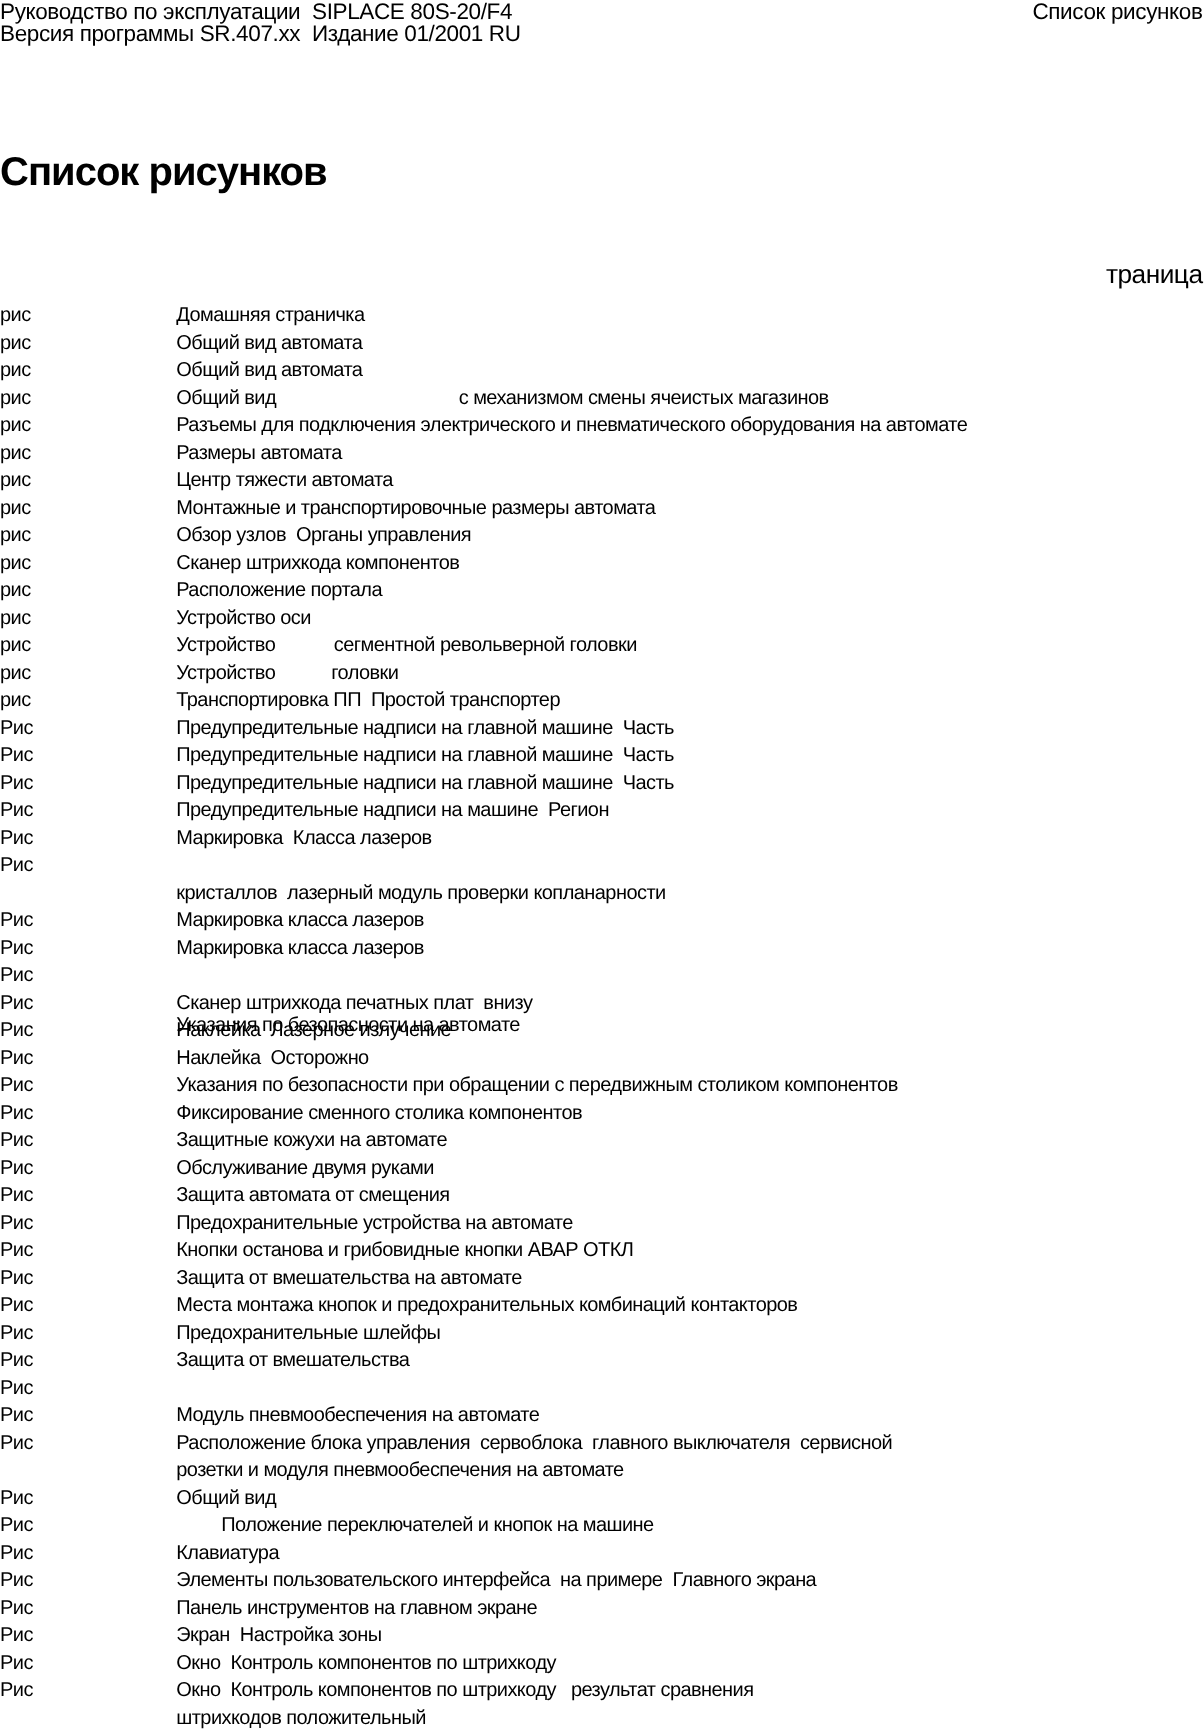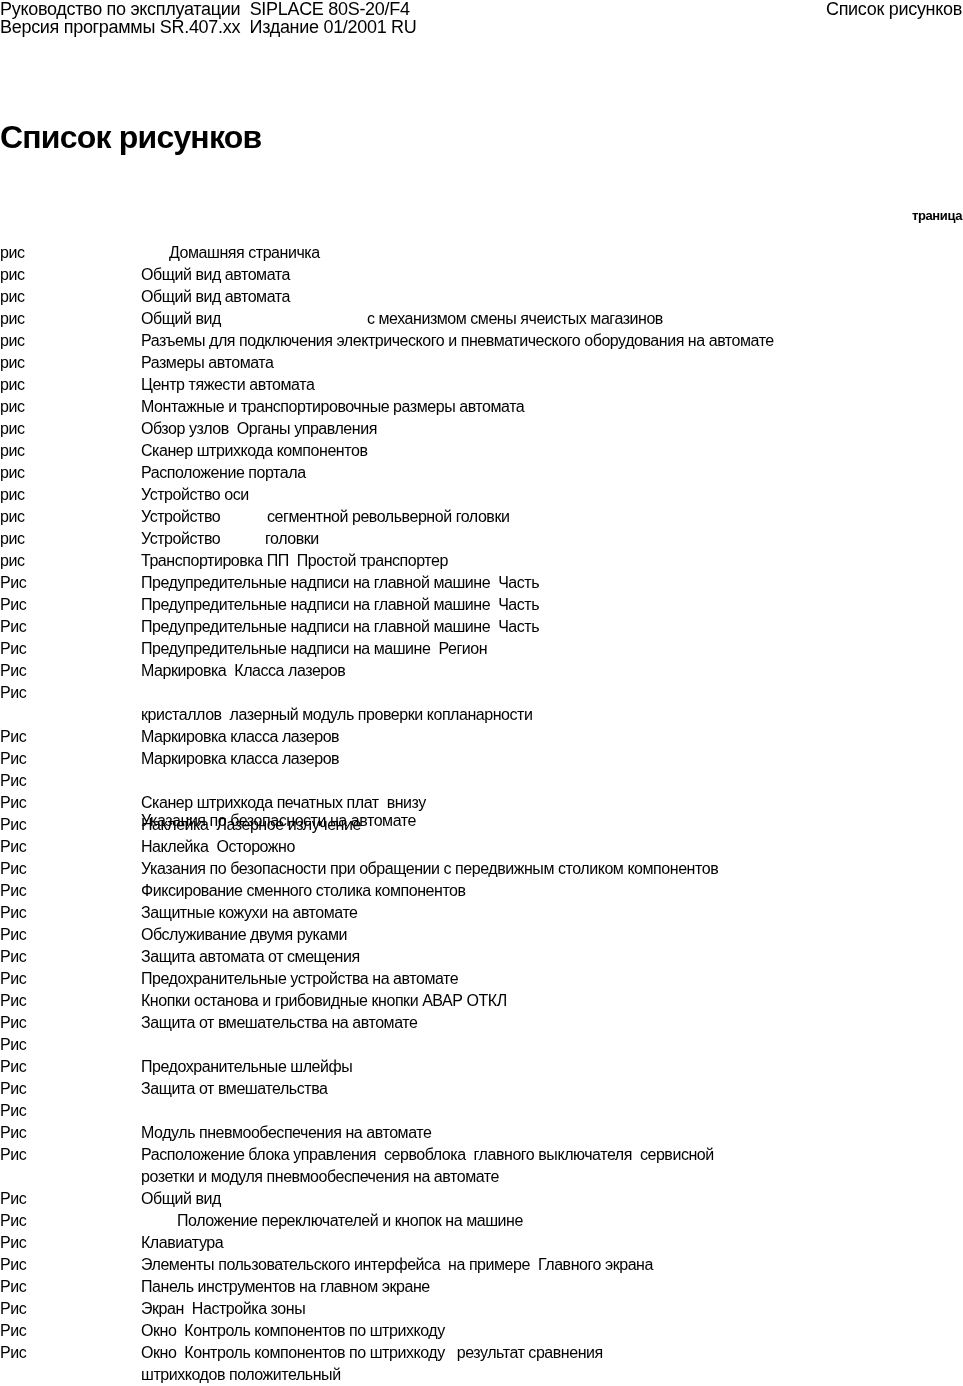--- a/index.html
+++ b/index.html
@@ -9,21 +9,21 @@
   }
   .hdr { position: absolute; font-size: 18px; line-height: 18px; letter-spacing: -0.3px; }
   .hdr-left { left: 0; top: 0; }
   .hdr-right { right: 1px; top: 0; }
   .title {
     position: absolute; left: 0; top: 117px; margin: 0;
     font-size: 32px; font-weight: bold; letter-spacing: -0.8px; line-height: 40px;
   }
   .page-col-header {
     position: absolute; right: 1px; top: 208px;
-    font-size: 13px; font-weight: bold; letter-spacing: -0.4px;
+    font-size: 21px; font-weight: normal; letter-spacing: -0.4px;
   }
   .list { position: absolute; left: 0; top: 242px; width: 963px; }
   .row { position: relative; height: 22px; font-size: 16px; line-height: 22px; letter-spacing: -0.45px; white-space: nowrap; }
   .row .label { position: absolute; left: 0; top: 0; }
   .row .caption { position: absolute; left: 141px; top: 0; }
   .row .part2 { position: absolute; top: 0; }
   .row.double { height: 44px; }
   .row .caption2 { position: absolute; left: 141px; top: 22px; }
 </style>
 </head>
@@ -35,21 +35,21 @@
 </div>
 <div class="hdr hdr-right">Список рисунков</div>
 
 <h1 class="title">Список рисунков</h1>
 
 <div class="page-col-header">траница</div>
 
 <div class="list" id="fig-list">
     <div class="row">
       <span class="label">рис</span>
-      <span class="caption" style="white-space: pre; margin-left: 28px;">Домашняя страничка</span>
+      <span class="caption" style="white-space: pre;">Домашняя страничка</span>
     </div>
     <div class="row">
       <span class="label">рис</span>
       <span class="caption" style="white-space: pre;">Общий вид автомата</span>
     </div>
     <div class="row">
       <span class="label">рис</span>
       <span class="caption" style="white-space: pre;">Общий вид автомата</span>
     </div>
     <div class="row">
@@ -178,20 +178,21 @@
     <div class="row">
       <span class="label">Рис</span>
       <span class="caption" style="white-space: pre;">Кнопки останова и грибовидные кнопки АВАР ОТКЛ</span>
     </div>
     <div class="row">
       <span class="label">Рис</span>
       <span class="caption" style="white-space: pre;">Защита от вмешательства на автомате</span>
     </div>
     <div class="row">
       <span class="label">Рис</span>
+      <span class="caption" style="white-space: pre;">Места монтажа кнопок и предохранительных комбинаций контакторов</span>
     </div>
     <div class="row">
       <span class="label">Рис</span>
       <span class="caption" style="white-space: pre;">Предохранительные шлейфы</span>
     </div>
     <div class="row">
       <span class="label">Рис</span>
       <span class="caption" style="white-space: pre;">Защита от вмешательства</span>
     </div>
     <div class="row">

